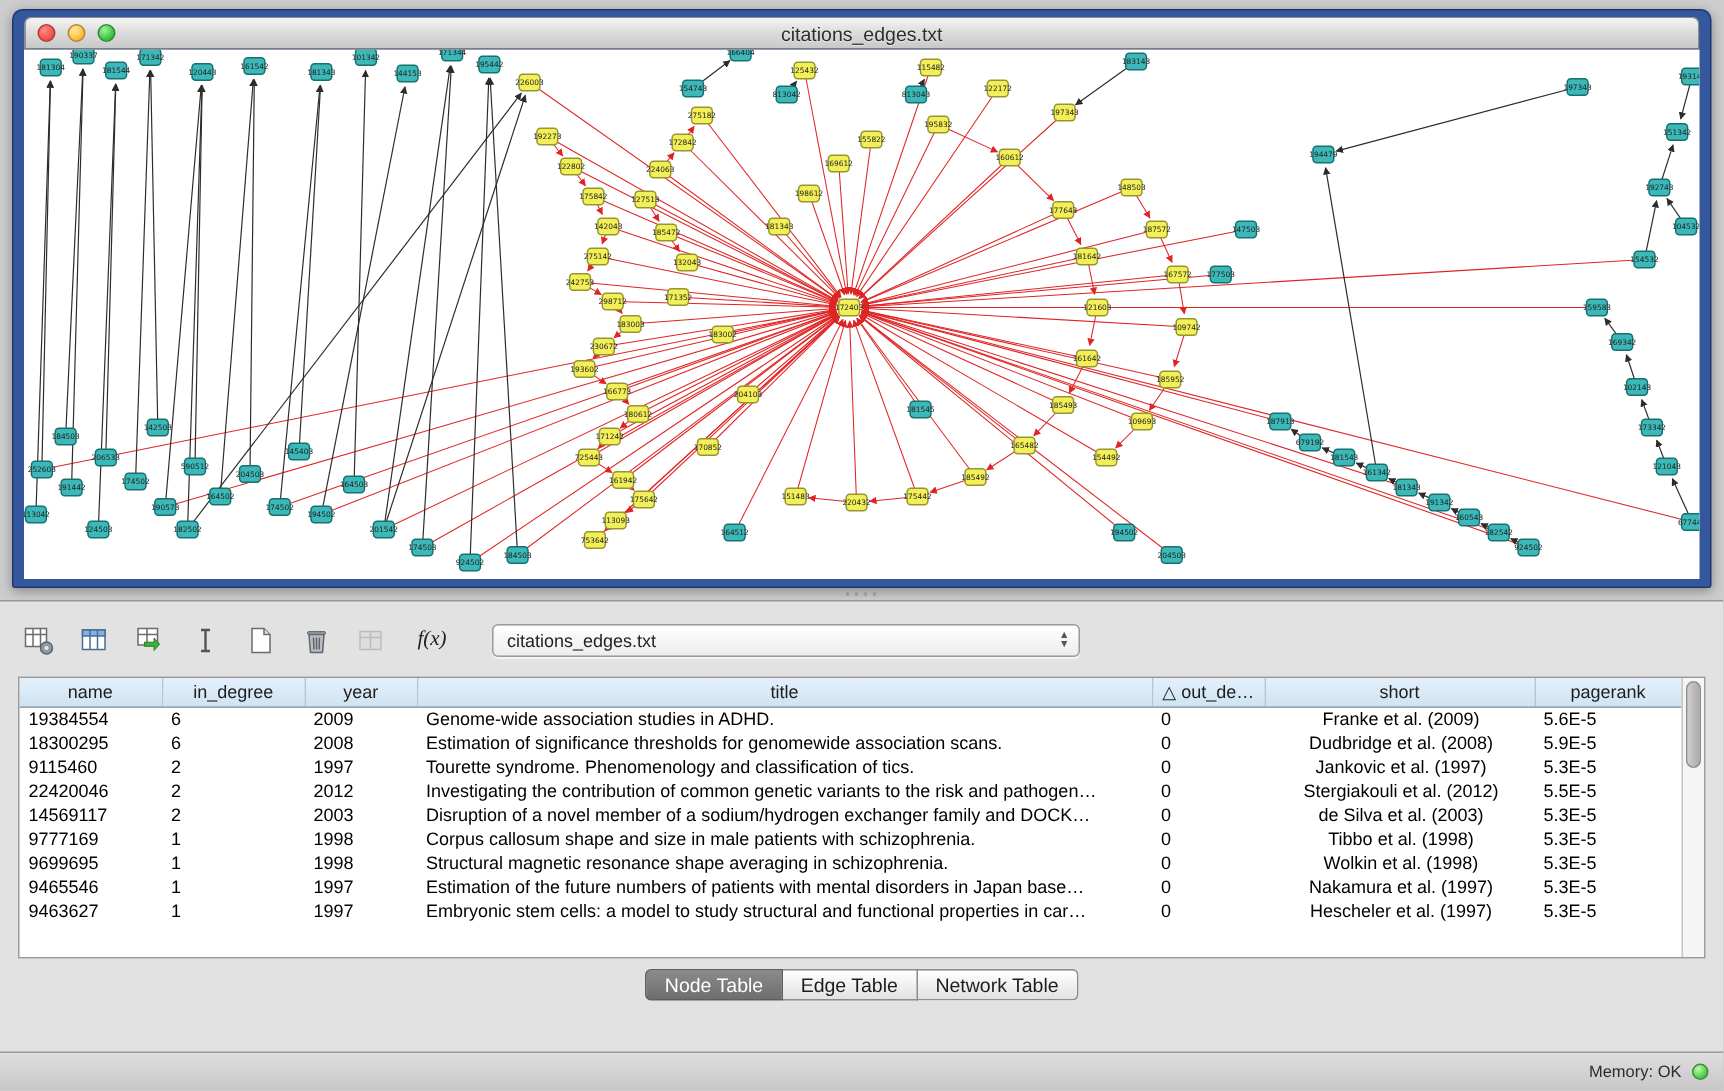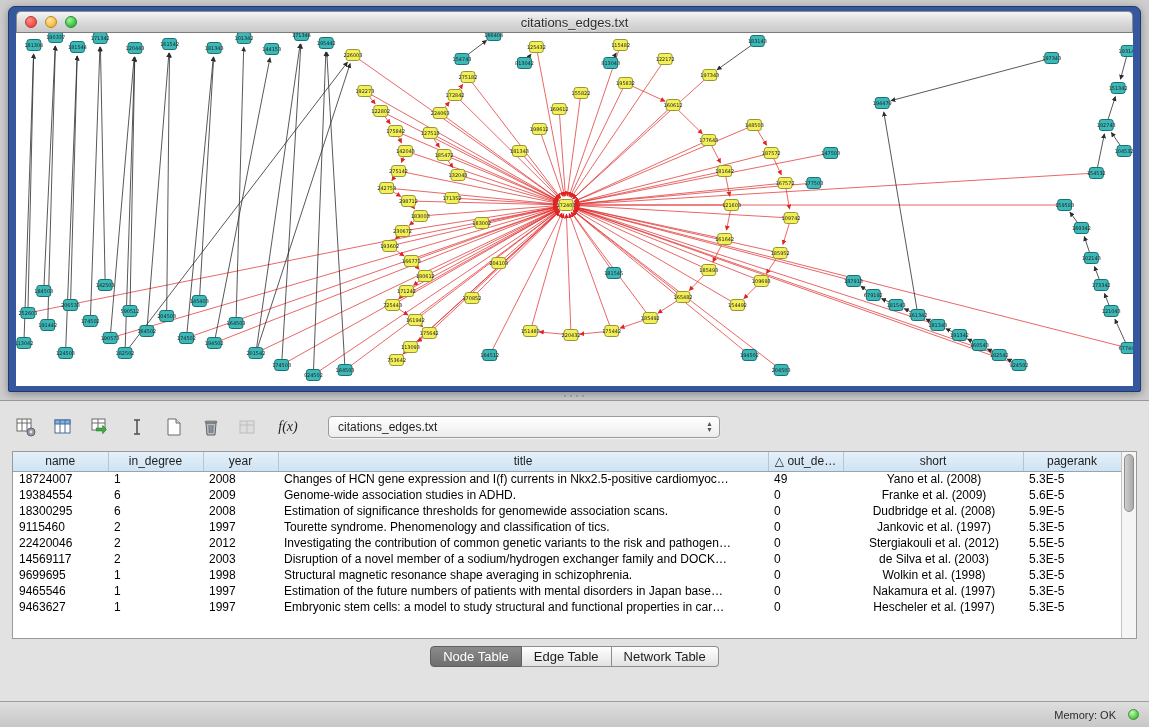--- a/index.html
+++ b/index.html
@@ -120,21 +120,21 @@
   .tab:last-child{ border-radius:0 4px 4px 0; }
   .tab.active{
     background:linear-gradient(#8b8b8b,#6e6e6e); color:#fff;
     border-color:#5f5f5f;
   }
 
   
   .status-bar{
     position:absolute; bottom:0; left:0; width:1149px; height:26px;
     background:linear-gradient(#dedede,#c7c7c7); border-top:1px solid #9d9d9d;
-    display:flex; align-items:center; justify-content:flex-end; gap:12px;
+    display:flex; align-items:center; justify-content:flex-end; gap:7px;
     padding-right:10px; font-size:11px; color:#2c2c2c;
   }
   .memory-dot{
     width:11px; height:11px; border-radius:50%;
     background:radial-gradient(circle at 35% 30%, #c7f7b9, #57d24b 60%, #2d9e2e);
     border:1px solid #3f8f3a;
   }
 
   
   .edge-r{ stroke:#e02424; stroke-width:.7; }
@@ -906,29 +906,20 @@
               <th>in_degree</th>
               <th>year</th>
               <th>title</th>
               <th>△ out_de…</th>
               <th>short</th>
               <th>pagerank</th>
             </tr>
           </thead>
         <tbody id="tbody">
             <tr>
-              <td>18724007</td>
-              <td>1</td>
-              <td>2008</td>
-              <td>Changes of HCN gene expression and I(f) currents in Nkx2.5-positive cardiomyoc…</td>
-              <td>49</td>
-              <td class="center">Yano et al. (2008)</td>
-              <td>5.3E-5</td>
-            </tr>
-            <tr>
               <td>19384554</td>
               <td>6</td>
               <td>2009</td>
               <td>Genome-wide association studies in ADHD.</td>
               <td>0</td>
               <td class="center">Franke et al. (2009)</td>
               <td>5.6E-5</td>
             </tr>
             <tr>
               <td>18300295</td>
@@ -960,20 +951,29 @@
             <tr>
               <td>14569117</td>
               <td>2</td>
               <td>2003</td>
               <td>Disruption of a novel member of a sodium/hydrogen exchanger family and DOCK…</td>
               <td>0</td>
               <td class="center">de Silva et al. (2003)</td>
               <td>5.3E-5</td>
             </tr>
             <tr>
+              <td>9777169</td>
+              <td>1</td>
+              <td>1998</td>
+              <td>Corpus callosum shape and size in male patients with schizophrenia.</td>
+              <td>0</td>
+              <td class="center">Tibbo et al. (1998)</td>
+              <td>5.3E-5</td>
+            </tr>
+            <tr>
               <td>9699695</td>
               <td>1</td>
               <td>1998</td>
               <td>Structural magnetic resonance shape averaging in schizophrenia.</td>
               <td>0</td>
               <td class="center">Wolkin et al. (1998)</td>
               <td>5.3E-5</td>
             </tr>
             <tr>
               <td>9465546</td>

